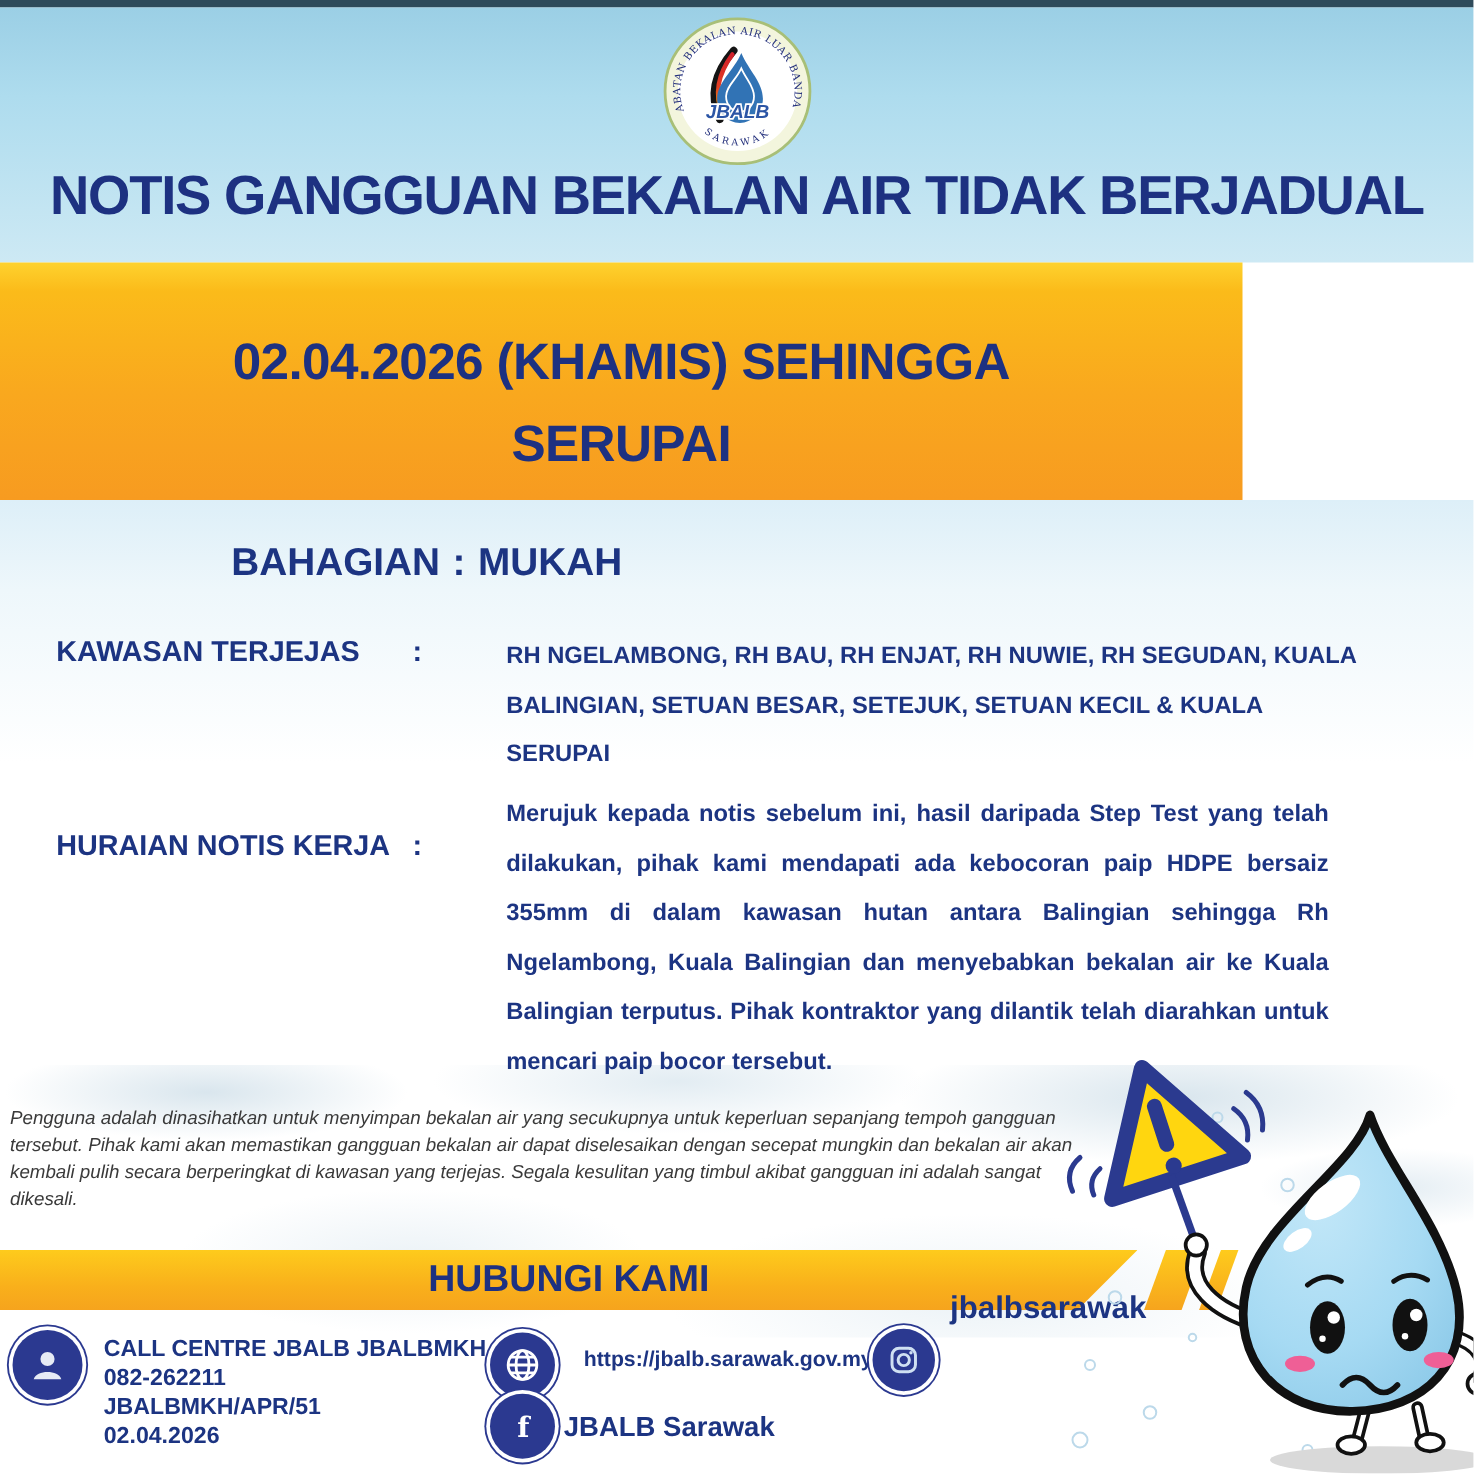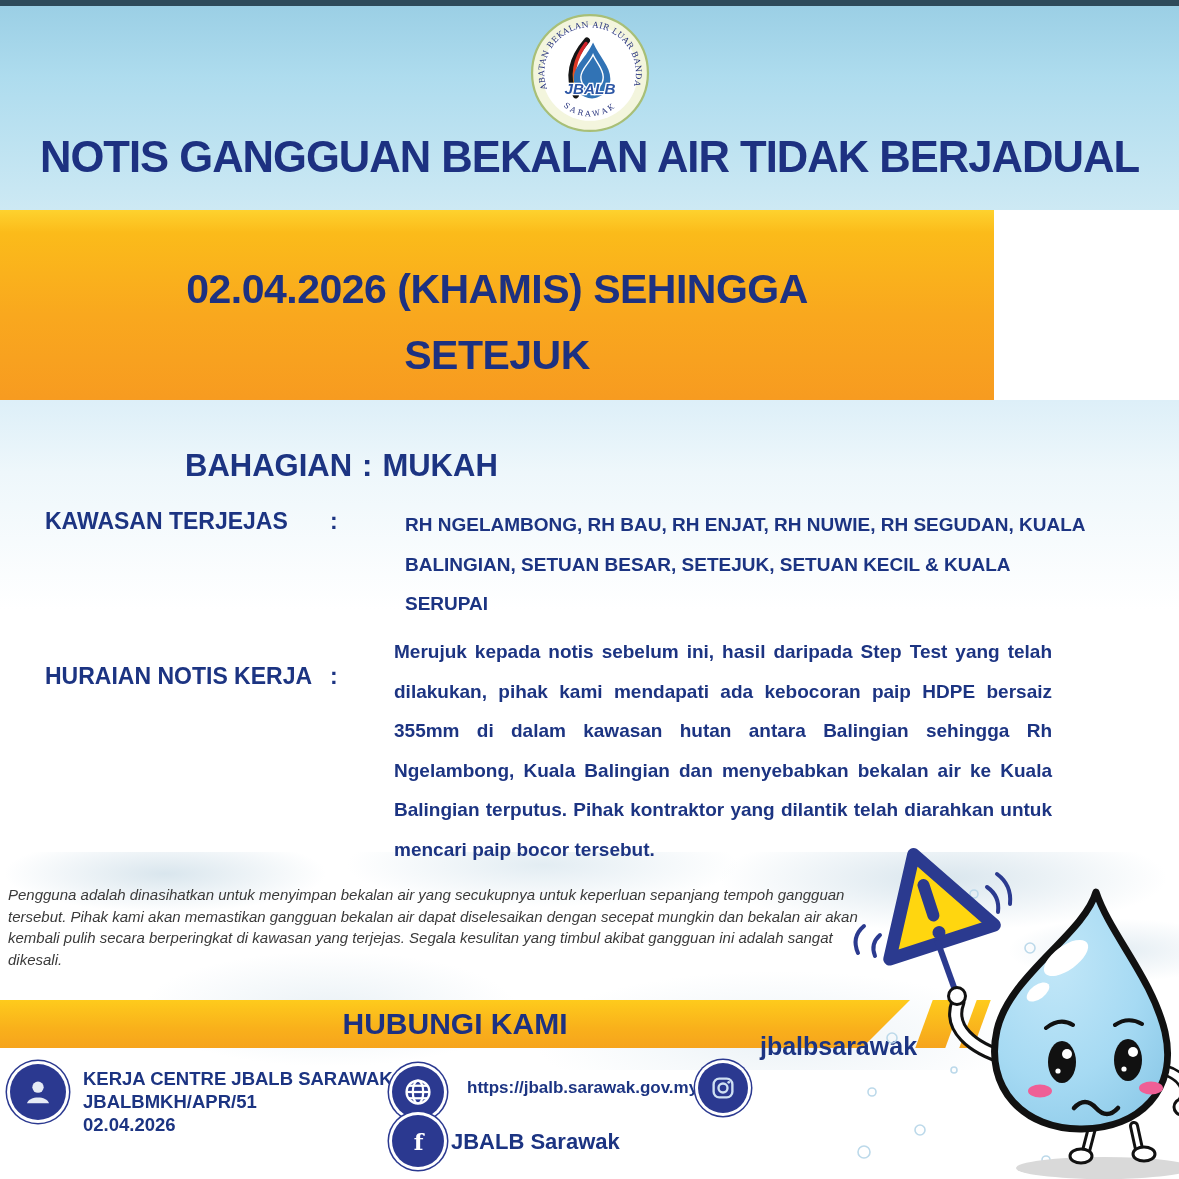--- a/index.html
+++ b/index.html
@@ -34,34 +34,34 @@
       radial-gradient(ellipse 230px 55px at 14% 10%, rgba(186,209,223,.55), transparent 70%),
       radial-gradient(ellipse 280px 60px at 46% 6%,  rgba(198,218,230,.5),  transparent 70%),
       radial-gradient(ellipse 320px 75px at 80% 12%, rgba(186,209,223,.55), transparent 70%),
       radial-gradient(ellipse 260px 80px at 28% 72%, rgba(204,222,233,.40), transparent 72%),
       radial-gradient(ellipse 340px 95px at 66% 86%, rgba(204,222,233,.38), transparent 72%),
       radial-gradient(ellipse 160px 45px at 95% 45%, rgba(196,216,229,.45), transparent 70%);
   }
 
   .content { position:absolute; left:0; top:0; width:1179px; height:1179px; z-index:2; pointer-events:none; }
   .content > * { pointer-events:auto; }
-  .region-item { position:absolute; font-size:31px; font-weight:bold; color:#1c3482;margin-top:16px; }
+  .region-item { position:absolute; font-size:31px; font-weight:bold; color:#1c3482; }
   .bahagian { left:185px; top:432px; }
   .daerah   { left:758px; top:432px; }
   .sep { padding:0 10px; }
 
   .row-label { position:absolute; font-size:23px; font-weight:bold; color:#1c3482; }
   .row-colon { position:absolute; font-size:23px; font-weight:bold; color:#1c3482; }
   .row-value { position:absolute; font-size:19px; font-weight:bold; color:#1c3482; line-height:39.5px; }
   .kawasan-label { left:45px;  top:508px; }
   .kawasan-colon { left:330px; top:508px; }
   .kawasan-value { left:405px; top:505px; width:680px; }
   .huraian-label { left:45px;  top:663px; }
   .huraian-colon { left:330px; top:663px; }
-  .huraian-value { left:394px; top:632px; width:658px; text-align:justify; }
+  .huraian-value { left:405px; top:632px; width:658px; text-align:justify; }
 
   .advisory { position:absolute; left:8px; top:884px; width:864px;
               font-size:15px; font-style:italic; color:#3a3a3a; line-height:21.5px; }
 
   
   .hubungi { position:absolute; left:0; top:1000px; width:910px; height:48px;
              background:linear-gradient(180deg,#fecb1c 0%,#f9b01b 60%,#f6a41d 100%);
              clip-path:polygon(0 0,100% 0,calc(100% - 48px) 100%,0 100%);
              display:flex; align-items:center; justify-content:center; z-index:3; }
   .hubungi span { font-size:30px; font-weight:bold; color:#1d3181; letter-spacing:0; }
@@ -116,21 +116,21 @@
       <path d="M56 31 C45 46 41 61 48 78" stroke="url(#ryg)" stroke-width="3.4" fill="none" stroke-linecap="round"></path>
       <path d="M63 30 C69 44 80 53 80 66 C80 77 71 85 62 85 C52 85 44 77 44 66 C44 53 57 44 63 30 Z" fill="#3173b5"></path>
       <path d="M63 42 C67 51 73 56 73 64 C73 71 68 76 62 76 C56 76 51 71 51 64 C51 56 59 51 63 42 Z" fill="none" stroke="#ffffff" stroke-width="1.4"></path>
       <text x="60" y="81" font-size="15" font-weight="bold" font-style="italic" fill="#2b55a5" text-anchor="middle" stroke="#ffffff" stroke-width="2.6" paint-order="stroke" font-family="Liberation Sans, sans-serif">JBALB</text>
     </svg>
     <h1 class="title">NOTIS GANGGUAN BEKALAN AIR TIDAK BERJADUAL</h1>
   </header>
 
   <section class="date-banner">
     <div class="l">02.04.2026 (KHAMIS) SEHINGGA</div>
-    <div class="l">SETEJUK</div>
+    <div class="l">SERUPAI</div>
   </section>
 
   <div class="bodybg"></div>
   <div class="splash"></div>
 
   <div class="content">
 
     <div class="region-item bahagian"><span>BAHAGIAN</span><span class="sep">:</span><span>MUKAH</span></div>
 
 
@@ -151,21 +151,22 @@
   <div class="stripe s1"></div>
   <div class="stripe s2"></div>
 
   <div class="icon-circle f-person">
     <svg width="34" height="34" viewBox="0 0 24 24">
       <circle cx="12" cy="8.6" r="4" fill="#e6ebf5"></circle>
       <path d="M4.2 20 C5.8 14.6 18.2 14.6 19.8 20 Z" fill="#e6ebf5"></path>
     </svg>
   </div>
   <div class="ftext f-call">
-    <div>KERJA CENTRE JBALB SARAWAK</div>
+    <div>CALL CENTRE JBALB JBALBMKH</div>
+    <div>082-262211</div>
     <div>JBALBMKH/APR/51</div>
     <div>02.04.2026</div>
   </div>
 
   <div class="icon-circle f-globe">
     <svg width="32" height="32" viewBox="0 0 24 24" fill="none" stroke="#ffffff" stroke-width="1.7">
       <circle cx="12" cy="12" r="8.6"></circle>
       <ellipse cx="12" cy="12" rx="3.9" ry="8.6"></ellipse>
       <path d="M3.4 12 h17.2"></path>
       <path d="M5.1 7.3 h13.8"></path>

